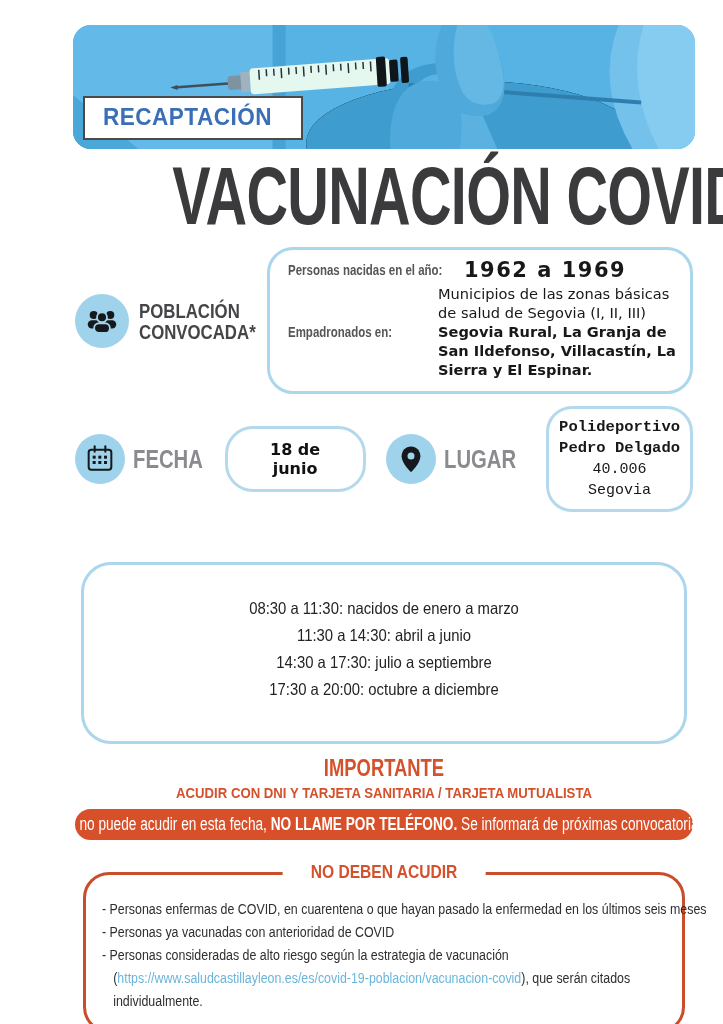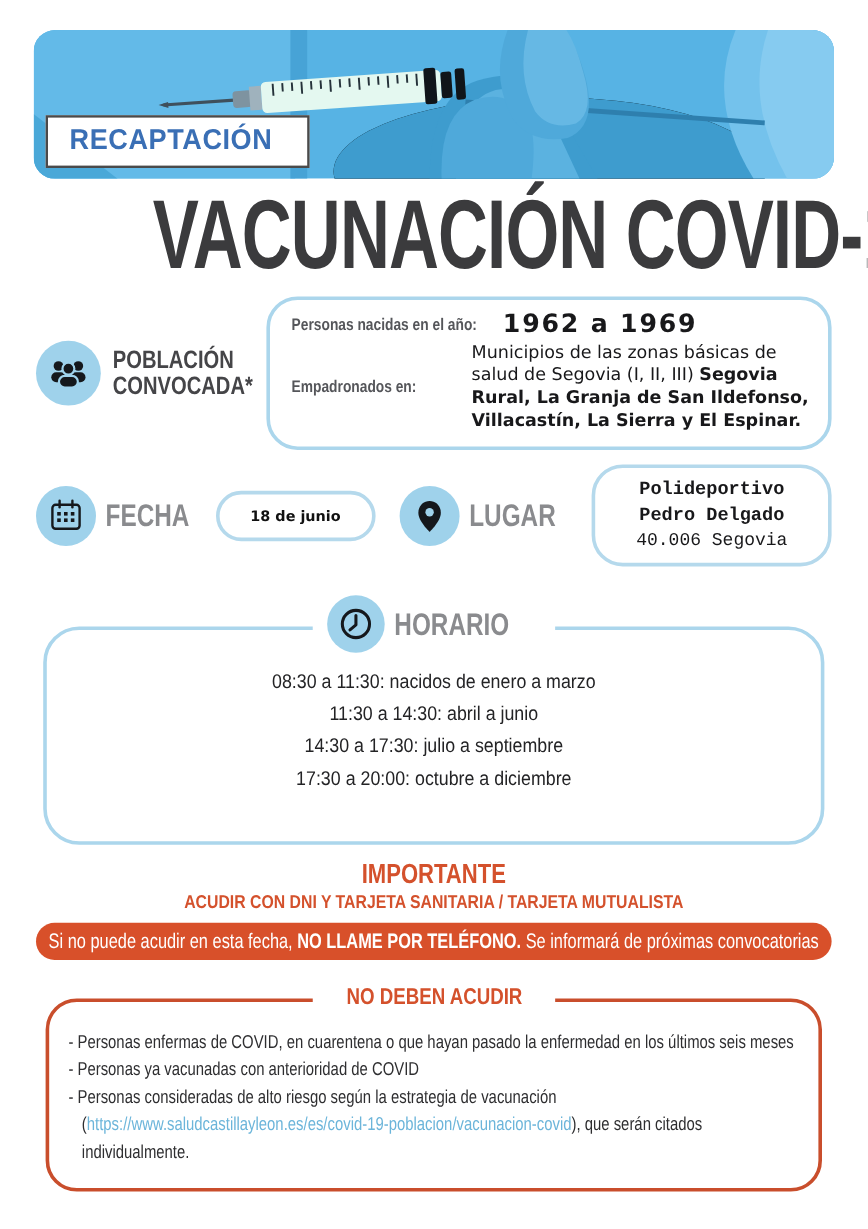--- a/index.html
+++ b/index.html
@@ -1,20 +1,20 @@
 <!DOCTYPE html>
 <html><head>
 <meta charset="utf-8">
 <style>
   * { margin:0; padding:0; box-sizing:border-box; }
   html,body { background:#ffffff; }
   .page {
     position:relative; width:723px; height:1024px; margin:0 auto;
     background:#ffffff; overflow:hidden;
-    font-family:"Liberation Sans", sans-serif; color:#1c1c1e;
+    font-family:"Liberation Sans", sans-serif; color:#1c1c1e;padding-left:45px;
   }
   .b { font-weight:bold; }
 
   
   .sqL { display:inline-block; transform-origin:left center; white-space:nowrap; }
   .sqC { display:block; transform-origin:center center; white-space:nowrap; }
 
   
   .banner { position:relative; margin:25px 28px 0; height:124px; border-radius:18px; overflow:hidden; }
   .banner svg { display:block; width:100%; height:100%; }
@@ -52,21 +52,21 @@
   .ib-label { font-size:14px; font-weight:bold; color:#55565a; align-self:center;
               font-family:"Liberation Sans", sans-serif; transform:scaleX(0.82); transform-origin:left center; white-space:nowrap; }
   .ib-year { font-size:21px; font-weight:bold; letter-spacing:1.5px; color:#18181a; padding-left:26px; }
   .ib-text { font-size:14.6px; line-height:19px; color:#18181a; }
 
   
   .fl-row { display:flex; align-items:center; margin:12px 30px 0; }
   .sec-label { font-size:26px; font-weight:bold; color:#8a8b8e; transform:scaleX(0.78); transform-origin:left center; white-space:nowrap; display:inline-block; margin-left:8px; }
   .pill {
     border:3px solid #b5d9ec; border-radius:28px; padding:11px 26px; margin-left:2px;
-    font-family:"DejaVu Sans", sans-serif; font-size:12px; font-weight:bold; color:#111;
+    font-family:"DejaVu Sans", sans-serif; font-size:16px; font-weight:bold; color:#111;text-align:center;
   }
   .addr-box {
     border:3px solid #b5d9ec; border-radius:26px; margin-left:10px; flex:1;
     padding:8px 10px; text-align:center; font-family:Liberation Mono, monospace;
     font-size:15px; line-height:21px; color:#18181a;
   }
   .addr-box .l1 { font-weight:bold; font-size:15.5px; }
 
   
   .horario { position:relative; margin:50px 36px 0; }
@@ -225,29 +225,20 @@
       </svg>
     </div>
     <span class="sec-label">LUGAR</span>
     <div class="addr-box">
       <div class="l1">Polideportivo Pedro Delgado</div>
       <div>40.006 Segovia</div>
     </div>
   </div>
 
   <div class="horario">
-    <div class="horario-head">
-      <div class="icircle" style="width:48px;height:48px;">
-        <svg width="34" height="34" viewBox="0 0 48 48">
-          <circle cx="24" cy="24" r="16" fill="none" stroke="#15181c" stroke-width="3.6"></circle>
-          <path d="M24,14 L24,25 L17,31" fill="none" stroke="#15181c" stroke-width="3.6" stroke-linecap="round" stroke-linejoin="round"></path>
-        </svg>
-      </div>
-      <span class="sec-label">HORARIO</span>
-    </div>
     <div class="horario-box">
       <div class="sched-line">08:30 a 11:30: nacidos de enero a marzo</div>
       <div class="sched-line">11:30 a 14:30: abril a junio</div>
       <div class="sched-line">14:30 a 17:30: julio a septiembre</div>
       <div class="sched-line">17:30 a 20:00: octubre a diciembre</div>
     </div>
   </div>
 
   <div class="imp-title sqC">IMPORTANTE</div>
   <div class="imp-sub sqC">ACUDIR CON DNI Y TARJETA SANITARIA / TARJETA MUTUALISTA</div>

